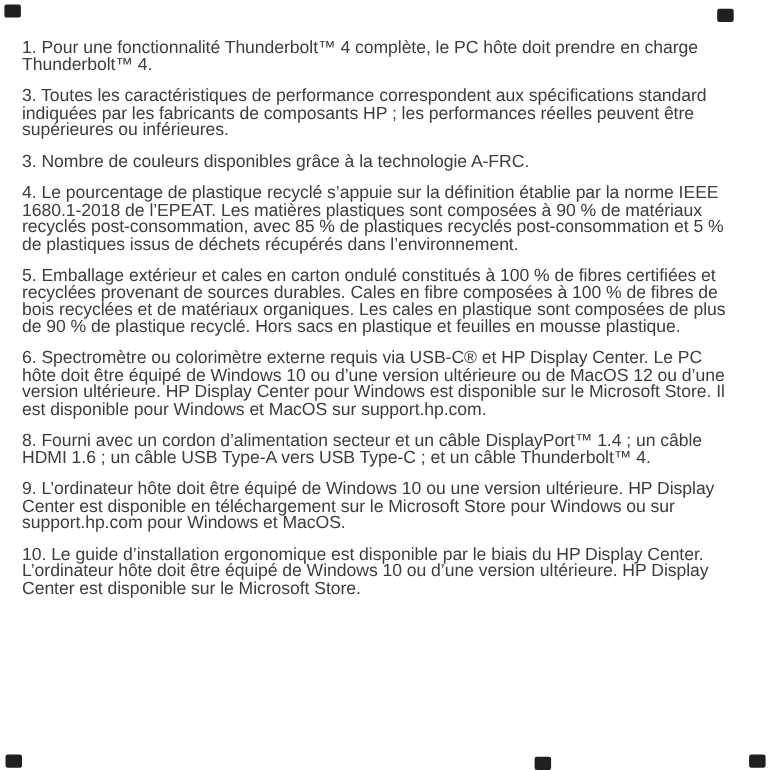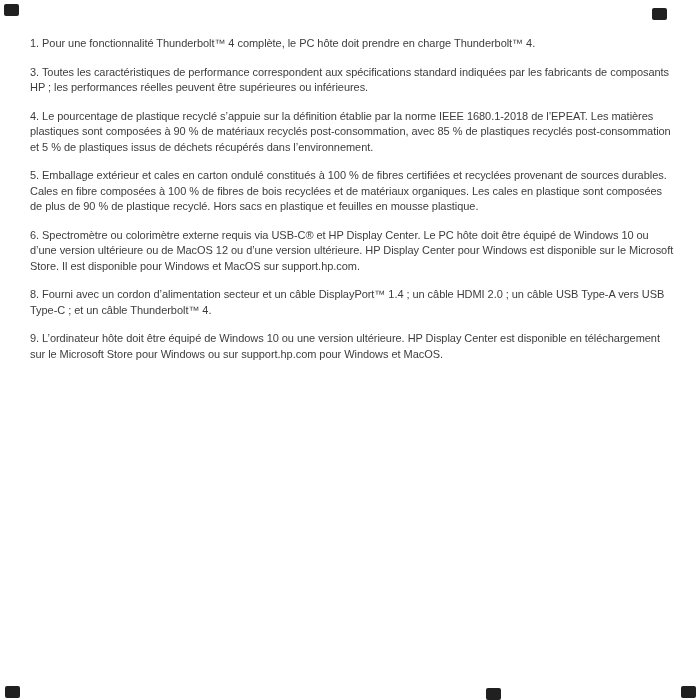--- a/index.html
+++ b/index.html
@@ -15,24 +15,24 @@
     font-family: "Liberation Sans", sans-serif;
   }
   .page {
     position: absolute;
     inset: 0;
     background: #ffffff;
   }
   .notes {
     position: absolute;
     top: 36px;
-    left: 30px;
+    left: 20px;
     width: 644px;
     color: #3d3d3d;
-    font-size: 11px;
+    font-size: 16px;
     line-height: 15.5px;
     letter-spacing: -0.05px;
   }
   .notes p {
     margin: 0 0 13px 0;
     padding: 0;
   }
   .corner-marker {
     position: absolute;
     width: 15px;
@@ -47,25 +47,27 @@
   .marker-bottom-right  { left: 681px; top: 686px; }
 </style>
 </head>
 <body>
 
 <div class="page">
 
   <div class="notes">
     <p>1. Pour une fonctionnalité Thunderbolt™ 4 complète, le PC hôte doit prendre en charge Thunderbolt™ 4.</p>
     <p>3. Toutes les caractéristiques de performance correspondent aux spécifications standard indiquées par les fabricants de composants HP ; les performances réelles peuvent être supérieures ou inférieures.</p>
+    <p>3. Nombre de couleurs disponibles grâce à la technologie A-FRC.</p>
     <p>4. Le pourcentage de plastique recyclé s’appuie sur la définition établie par la norme IEEE 1680.1-2018 de l’EPEAT. Les matières plastiques sont composées à 90 % de matériaux recyclés post-consommation, avec 85 % de plastiques recyclés post-consommation et 5 % de plastiques issus de déchets récupérés dans l’environnement.</p>
     <p>5. Emballage extérieur et cales en carton ondulé constitués à 100 % de fibres certifiées et recyclées provenant de sources durables. Cales en fibre composées à 100 % de fibres de bois recyclées et de matériaux organiques. Les cales en plastique sont composées de plus de 90 % de plastique recyclé. Hors sacs en plastique et feuilles en mousse plastique.</p>
     <p>6. Spectromètre ou colorimètre externe requis via USB-C® et HP Display Center. Le PC hôte doit être équipé de Windows 10 ou d’une version ultérieure ou de MacOS 12 ou d’une version ultérieure. HP Display Center pour Windows est disponible sur le Microsoft Store. Il est disponible pour Windows et MacOS sur support.hp.com.</p>
-    <p>8. Fourni avec un cordon d’alimentation secteur et un câble DisplayPort™ 1.4 ; un câble HDMI 2.0 ; un câble USB Type-A vers USB Type-C ; et un câble Thunderbolt™ 4.</p>
+    <p>8. Fourni avec un cordon d’alimentation secteur et un câble DisplayPort™ 1.4 ; un câble HDMI 1.6 ; un câble USB Type-A vers USB Type-C ; et un câble Thunderbolt™ 4.</p>
     <p>9. L’ordinateur hôte doit être équipé de Windows 10 ou une version ultérieure. HP Display Center est disponible en téléchargement sur le Microsoft Store pour Windows ou sur support.hp.com pour Windows et MacOS.</p>
+    <p>10. Le guide d’installation ergonomique est disponible par le biais du HP Display Center. L’ordinateur hôte doit être équipé de Windows 10 ou d’une version ultérieure. HP Display Center est disponible sur le Microsoft Store.</p>
   </div>
 
   <div class="corner-marker marker-top-left"></div>
   <div class="corner-marker marker-top-right"></div>
   <div class="corner-marker marker-bottom-left"></div>
   <div class="corner-marker marker-bottom-mid"></div>
   <div class="corner-marker marker-bottom-right"></div>
 
 </div>
 

